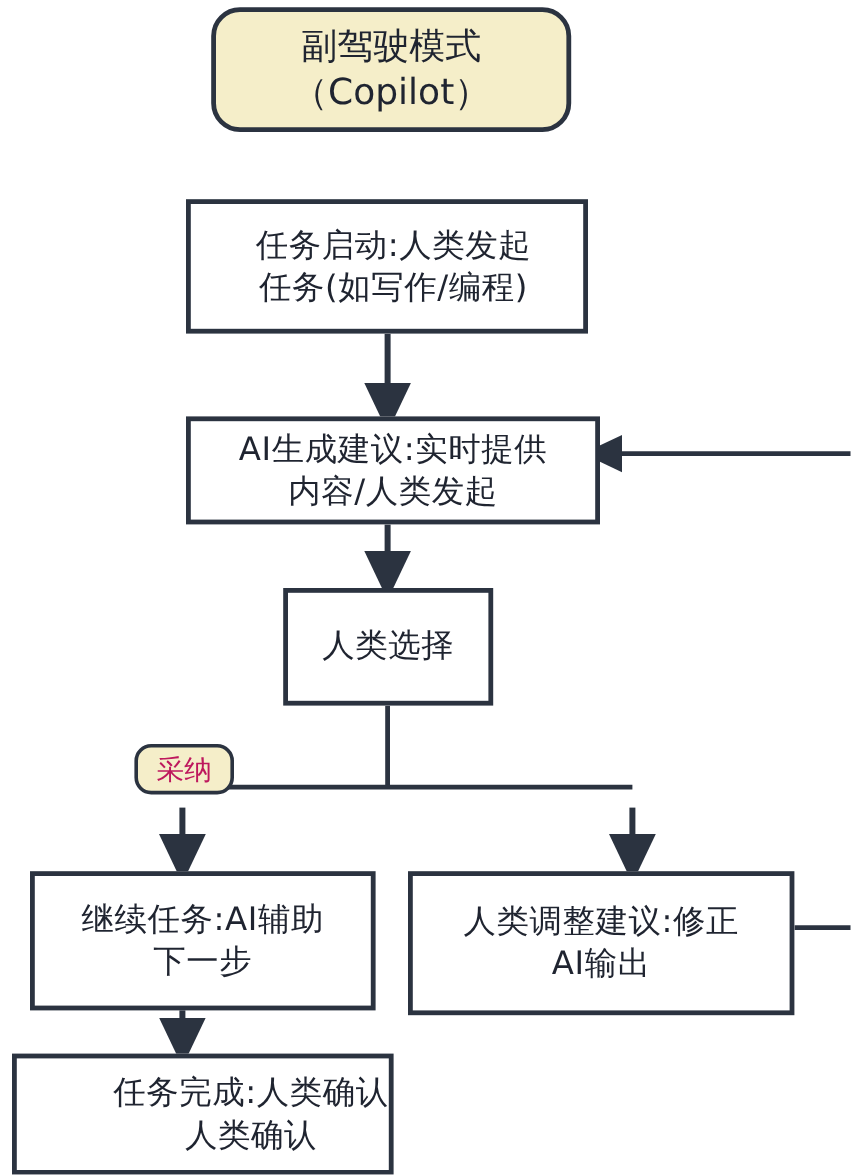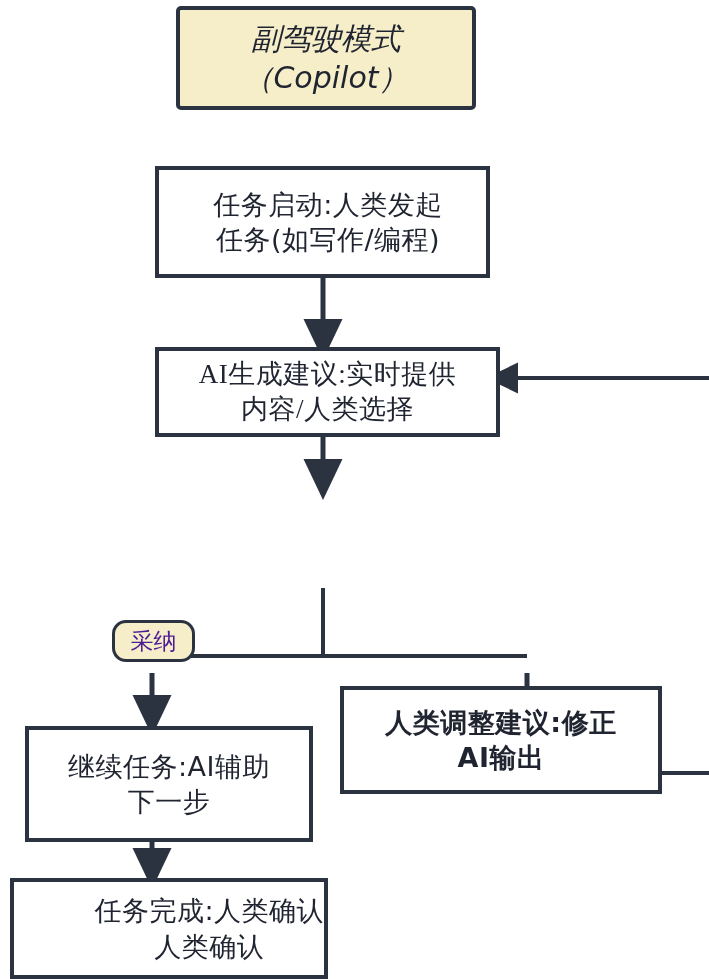--- a/index.html
+++ b/index.html
@@ -37,35 +37,34 @@
   }
   .node-rect {
     background: #ffffff;
     border: 4px solid #2b3340;
     font-size: 27px;
     letter-spacing: 0.5px;
   }
   .node-term {
     background: #f5eec9;
     border: 4px solid #2b3340;
-    border-radius: 5px;
+    border-radius: 24px;
     font-size: 30px;
-    font-style: italic;
   }
   .edge-label {
     position: absolute;
     box-sizing: border-box;
     background: #f5eec9;
     border: 3px solid #2b3340;
     border-radius: 14px;
     display: flex;
     align-items: center;
     justify-content: center;
     font-size: 23px;
-    color: #4c1d95;
+    color: #be185d;
     z-index: 3;
     text-align: right;
   }
   .nl { display: block; }
 </style>
 </head>
 <body>
 
 <div id="canvas">
 
@@ -102,41 +101,46 @@
     </div>
   </div>
 
   <div class="node node-rect" style="left:155px; top:166px; width:335px; height:112px;padding-left:11px;">
     <div>
       <span class="nl">任务启动:人类发起</span>
       <span class="nl">任务(如写作/编程)</span>
     </div>
   </div>
 
-  <div class="node node-rect" style="left:155px; top:347px; width:345px; height:90px;font-family:Liberation Serif, serif;">
+  <div class="node node-rect" style="left:155px; top:347px; width:345px; height:90px;">
     <div>
       <span class="nl">AI生成建议:实时提供</span>
-      <span class="nl">内容/人类选择</span>
+      <span class="nl">内容/人类发起</span>
     </div>
   </div>
 
+  <div class="node node-rect" style="left:236px; top:490px; width:175px; height:98px;">
+    <div>
+      <span class="nl">人类选择</span>
+    </div>
+  </div>
 
   <div class="edge-label" style="left:112px; top:620px; width:83px; height:42px;">
     <span>采纳</span>
   </div>
 
 
   <div class="node node-rect" style="left:25px; top:726px; width:288px; height:116px;">
     <div>
       <span class="nl">继续任务:AI辅助</span>
       <span class="nl">下一步</span>
     </div>
   </div>
 
-  <div class="node node-rect" style="left:340px; top:686px; width:322px; height:108px;font-weight:bold;">
+  <div class="node node-rect" style="left:340px; top:726px; width:322px; height:120px;">
     <div>
       <span class="nl">人类调整建议:修正</span>
       <span class="nl">AI输出</span>
     </div>
   </div>
 
   <div class="node node-rect" style="left:10px; top:878px; width:318px; height:101px;justify-content:flex-end;">
     <div>
       <span class="nl">任务完成:人类确认</span>
       <span class="nl">人类确认</span>

